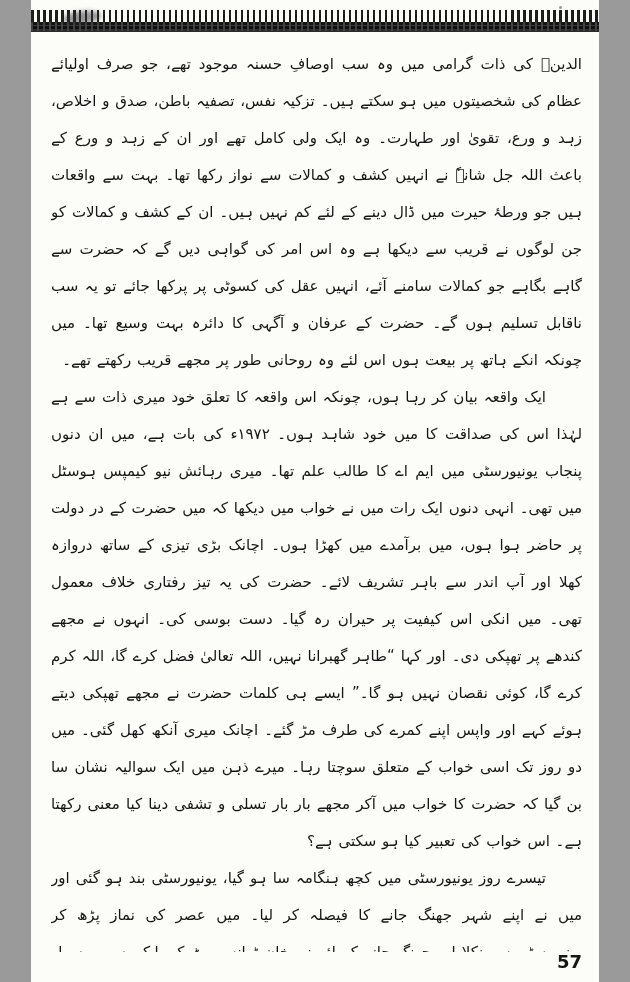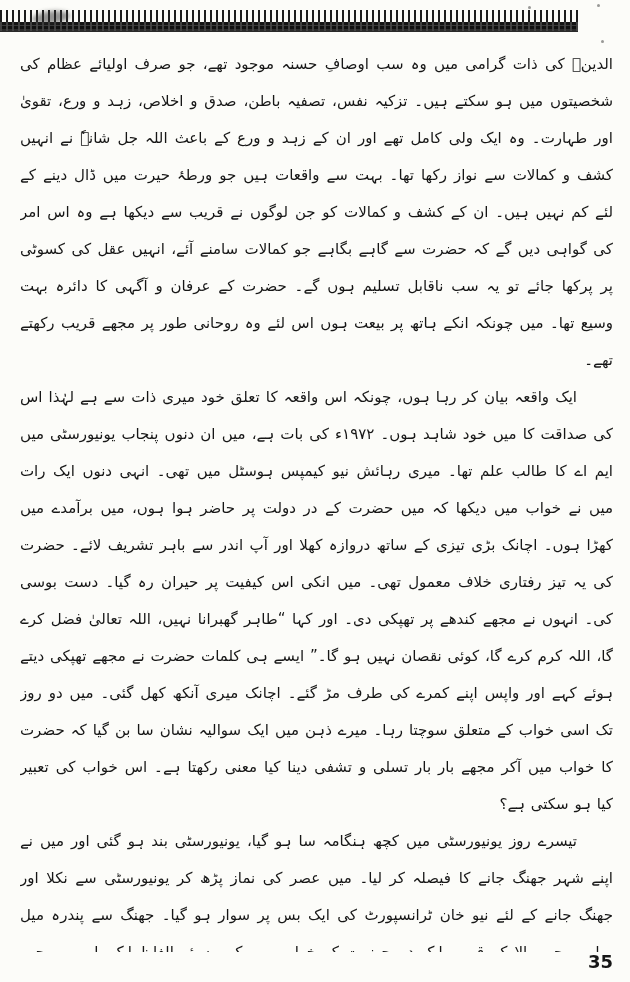--- a/index.html
+++ b/index.html
@@ -1,18 +1,18 @@
 <!DOCTYPE html>
 <html lang="ur"><head>
 <meta charset="utf-8">
 <style>
   html, body { margin: 0; padding: 0; background: #9a9a9a; }
   .page {
     position: relative;
-    width: 630px;
+    width: 568px;
     height: 982px;
     margin: 0 auto;
     background: #fcfcf9;
     overflow: hidden;
     font-family: "DejaVu Sans", sans-serif;
     color: #161616;
   }
   
   .ornament {
     position: absolute;
@@ -91,15 +91,15 @@
   <div class="speck s1"></div>
   <div class="speck s2"></div>
   <div class="speck s3"></div>
 
   <div class="text-block">
     <p>الدینؒ کی ذات گرامی میں وہ سب اوصافِ حسنہ موجود تھے، جو صرف اولیائے عظام کی شخصیتوں میں ہو سکتے ہیں۔ تزکیہ نفس، تصفیہ باطن، صدق و اخلاص، زہد و ورع، تقویٰ اور طہارت۔ وہ ایک ولی کامل تھے اور ان کے زہد و ورع کے باعث اللہ جل شانہٗ نے انہیں کشف و کمالات سے نواز رکھا تھا۔ بہت سے واقعات ہیں جو ورطۂ حیرت میں ڈال دینے کے لئے کم نہیں ہیں۔ ان کے کشف و کمالات کو جن لوگوں نے قریب سے دیکھا ہے وہ اس امر کی گواہی دیں گے کہ حضرت سے گاہے بگاہے جو کمالات سامنے آئے، انہیں عقل کی کسوٹی پر پرکھا جائے تو یہ سب ناقابل تسلیم ہوں گے۔ حضرت کے عرفان و آگہی کا دائرہ بہت وسیع تھا۔ میں چونکہ انکے ہاتھ پر بیعت ہوں اس لئے وہ روحانی طور پر مجھے قریب رکھتے تھے۔</p>
     <p class="indent">ایک واقعہ بیان کر رہا ہوں، چونکہ اس واقعہ کا تعلق خود میری ذات سے ہے لہٰذا اس کی صداقت کا میں خود شاہد ہوں۔ ۱۹۷۲ء کی بات ہے، میں ان دنوں پنجاب یونیورسٹی میں ایم اے کا طالب علم تھا۔ میری رہائش نیو کیمپس ہوسٹل میں تھی۔ انہی دنوں ایک رات میں نے خواب میں دیکھا کہ میں حضرت کے در دولت پر حاضر ہوا ہوں، میں برآمدے میں کھڑا ہوں۔ اچانک بڑی تیزی کے ساتھ دروازہ کھلا اور آپ اندر سے باہر تشریف لائے۔ حضرت کی یہ تیز رفتاری خلاف معمول تھی۔ میں انکی اس کیفیت پر حیران رہ گیا۔ دست بوسی کی۔ انہوں نے مجھے کندھے پر تھپکی دی۔ اور کہا “طاہر گھبرانا نہیں، اللہ تعالیٰ فضل کرے گا، اللہ کرم کرے گا، کوئی نقصان نہیں ہو گا۔” ایسے ہی کلمات حضرت نے مجھے تھپکی دیتے ہوئے کہے اور واپس اپنے کمرے کی طرف مڑ گئے۔ اچانک میری آنکھ کھل گئی۔ میں دو روز تک اسی خواب کے متعلق سوچتا رہا۔ میرے ذہن میں ایک سوالیہ نشان سا بن گیا کہ حضرت کا خواب میں آکر مجھے بار بار تسلی و تشفی دینا کیا معنی رکھتا ہے۔ اس خواب کی تعبیر کیا ہو سکتی ہے؟</p>
     <p class="indent">تیسرے روز یونیورسٹی میں کچھ ہنگامہ سا ہو گیا، یونیورسٹی بند ہو گئی اور میں نے اپنے شہر جھنگ جانے کا فیصلہ کر لیا۔ میں عصر کی نماز پڑھ کر یونیورسٹی سے نکلا اور جھنگ جانے کے لئے نیو خان ٹرانسپورٹ کی ایک بس پر سوار ہو گیا۔ جھنگ سے پندرہ میل پہلے موچی والا کے قریب ایک دم حضرت کے خواب میں کہے ہوئے الفاظ ایک بار پھر مجھے اپنی سماعت میں اترتے محسوس ہوئے ہاں ہاں، بالکل وہی الفاظ، حضرت کہہ رہے تھے۔ “طاہر گھبرانا نہیں، اللہ تعالیٰ فضل کرے گا۔ اللہ کرم کرے گا، کوئی نقصان نہیں ہو گا۔” اور عین اسی لمحے ہماری بس ایک موڑ کو کراس کرتے ہوئے جھنگ سے آنے والی ایک دوسری بس سے ٹکرا گئی۔ ساڑھے دس بجے کا وقت ہو گا۔ دونوں بسوں کا ٹکراؤ اُس قدر ہولناک تھا کہ ہماری بس پہلو کے بل بائیں جانب لڑھک گئی۔ یہ حسنِ اتفاق تھا کہ بس کا دروازہ ایک کھڈ کے اوپر اس طرح کھل گیا کہ بس کے</p>
   </div>
 
-  <div class="page-number">35</div>
+  <div class="page-number">57</div>
 
 </div>
 
 </body></html>

